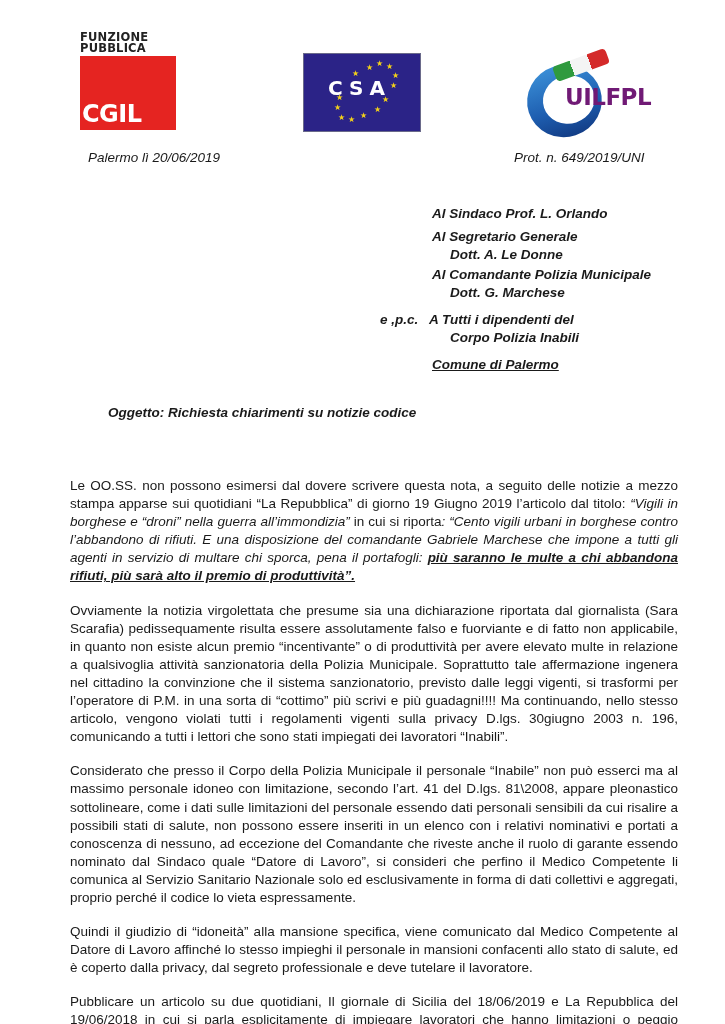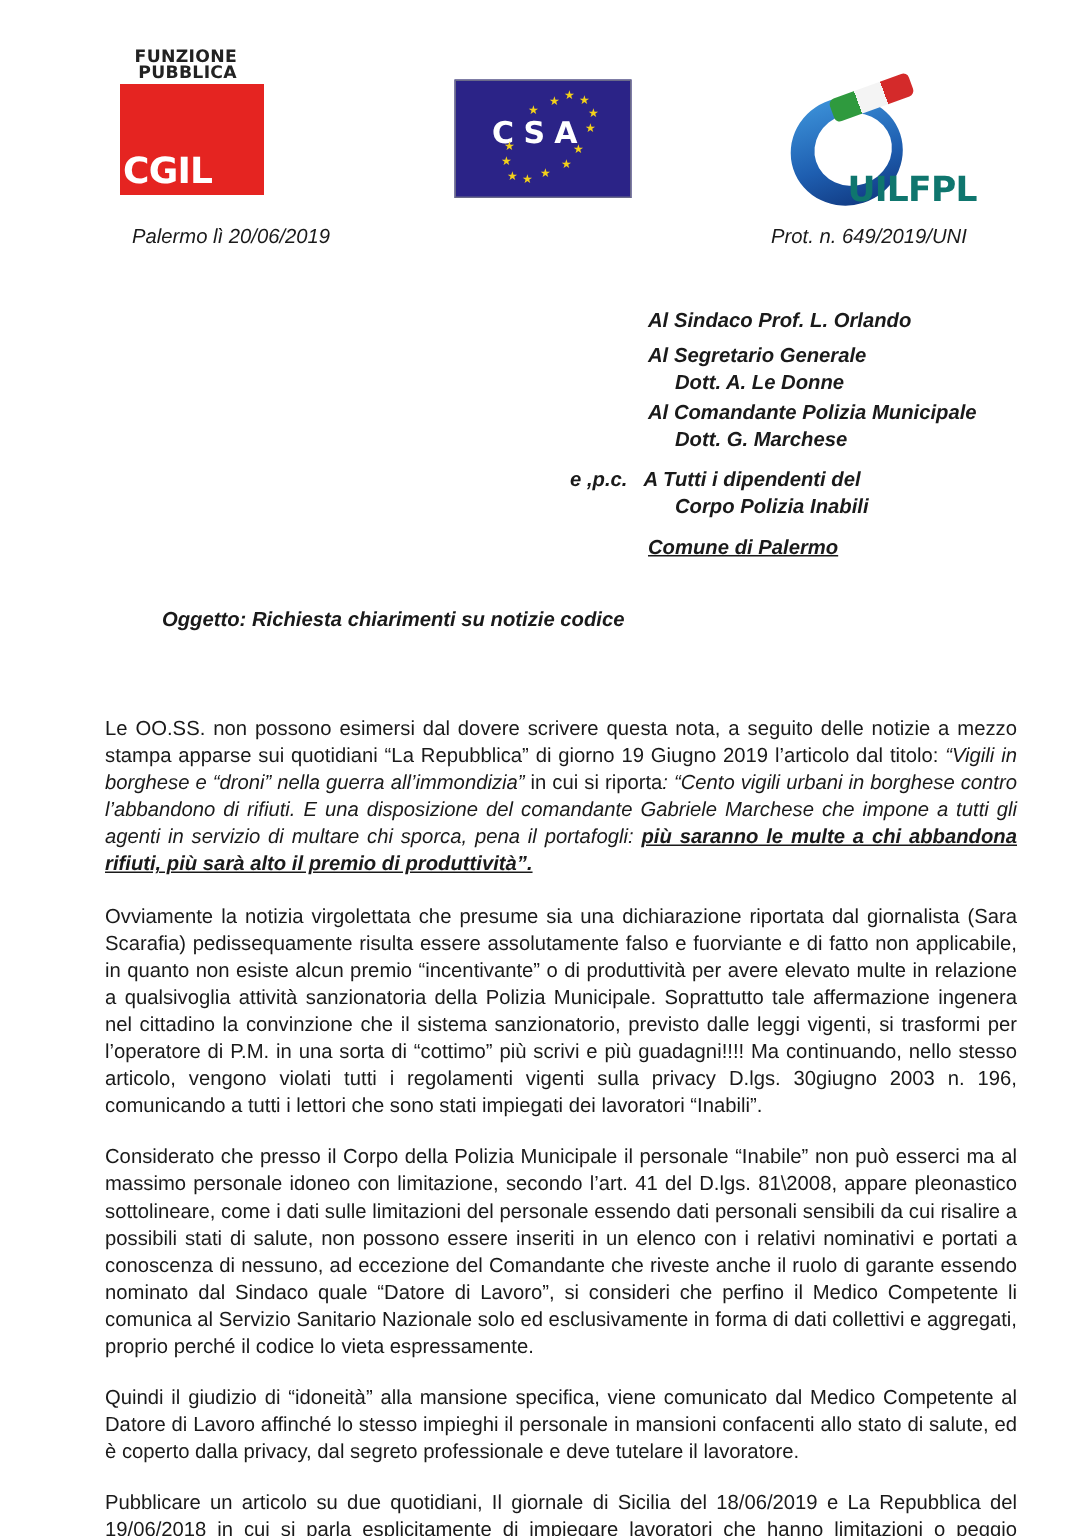--- a/index.html
+++ b/index.html
@@ -1,42 +1,42 @@
 <!DOCTYPE html>
 <html><head>
 <meta charset="utf-8">
 <style>
   html, body { margin: 0; padding: 0; background: #ffffff; }
   body { width: 725px; height: 1024px; position: relative; overflow: hidden;
          font-family: "Liberation Sans", sans-serif; color: #1a1a1a; }
   .abs { position: absolute; }
 
   
-  #cgil { left: 80px; top: 32px; width: 78px; text-align: right; }
+  #cgil { left: 80px; top: 32px; width: 78px; }
   #cgil .top { font-family: "DejaVu Sans", sans-serif; font-weight: 900; font-size: 11.5px;
                line-height: 11px; letter-spacing: 0.2px; color: #222; }
   #cgil .box { margin-top: 2px; width: 96px; height: 74px; background: #e52421; position: relative; }
   #cgil .box span { position: absolute; left: 2px; bottom: 2px; font-family: "DejaVu Sans", sans-serif;
                     font-weight: 900; font-size: 24px; color: #fff; letter-spacing: -0.5px; }
 
   
   #csa { left: 303px; top: 53px; width: 116px; height: 77px; background: #2b2387; border: 1px solid #6a6a8a; }
   #csa .txt { position: absolute; left: 24px; top: 22px; color: #fff; font-family: "DejaVu Sans", sans-serif;
               font-weight: 700; font-size: 20px; letter-spacing: 6px; }
   #csa .star { position: absolute; color: #f3d11a; font-size: 8px; line-height: 8px; }
 
   
   #uil { left: 525px; top: 55px; width: 150px; height: 90px; }
   #uil .ring { position: absolute; left: 2px; top: 10px; width: 75px; height: 72px; border-radius: 50%;
                background: linear-gradient(180deg, #3a8ed6 0%, #1e5eb0 60%, #123d86 100%); transform: rotate(-18deg); }
   #uil .ring::after { content: ""; position: absolute; left: 16px; top: 12px; width: 52px; height: 48px; border-radius: 50%; background: #fff; }
   #uil .flag { position: absolute; left: 28px; top: 2px; width: 56px; height: 16px; transform: rotate(-20deg);
                background: linear-gradient(90deg, #2f9a3e 0 33%, #f4f4f4 33% 66%, #d42a2a 66% 100%); border-radius: 4px; }
   #uil .txt { position: absolute; left: 40px; top: 29px; font-family: "DejaVu Sans", sans-serif; font-weight: 900;
-              font-size: 23px; color: #0f766e; letter-spacing: -0.5px; margin-top: 30px; }
+              font-size: 23px; color: #701a75; letter-spacing: -0.5px; }
 
   .it { font-style: italic; font-size: 13.5px; }
   #place-date { left: 76px; top: 150px; margin-left: 12px; }
   #prot { left: 514px; top: 150px; }
 
   .rec { font-style: italic; font-weight: 700; font-size: 13.5px; color: #1a1a1a; white-space: nowrap; }
   .u { text-decoration: underline; }
 
   #subject { left: 108px; top: 405px; font-style: italic; font-weight: 700; font-size: 13.5px; }
 

